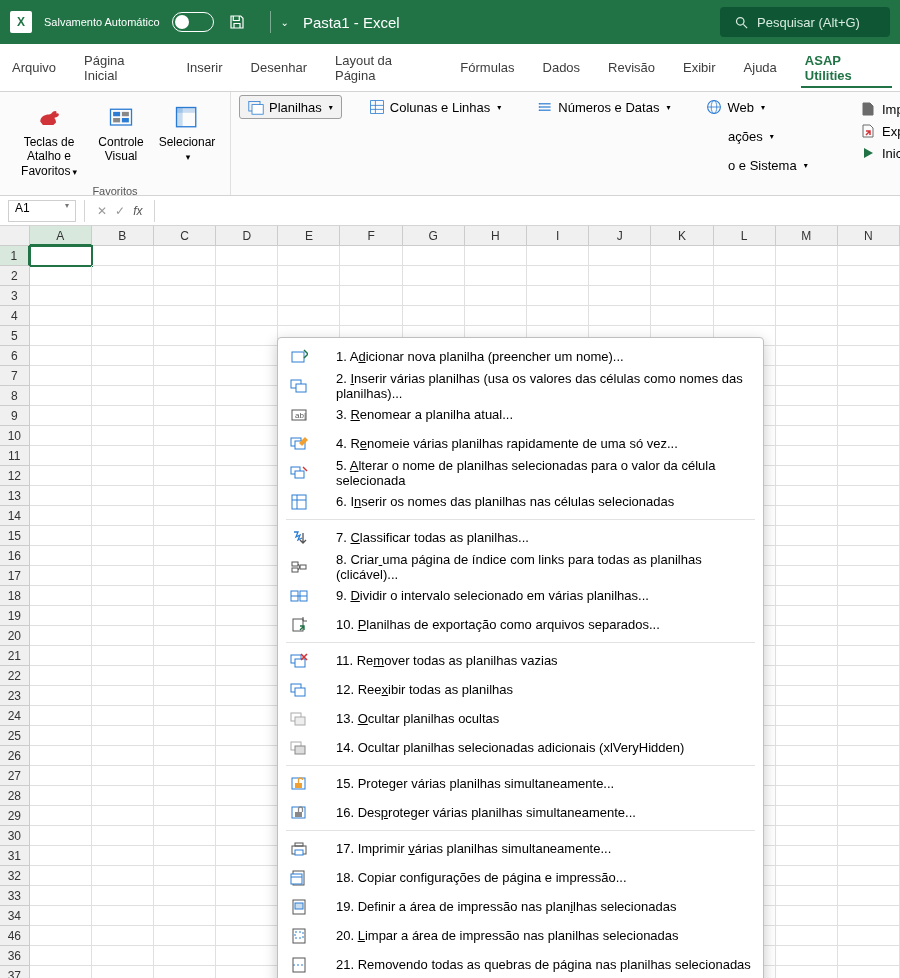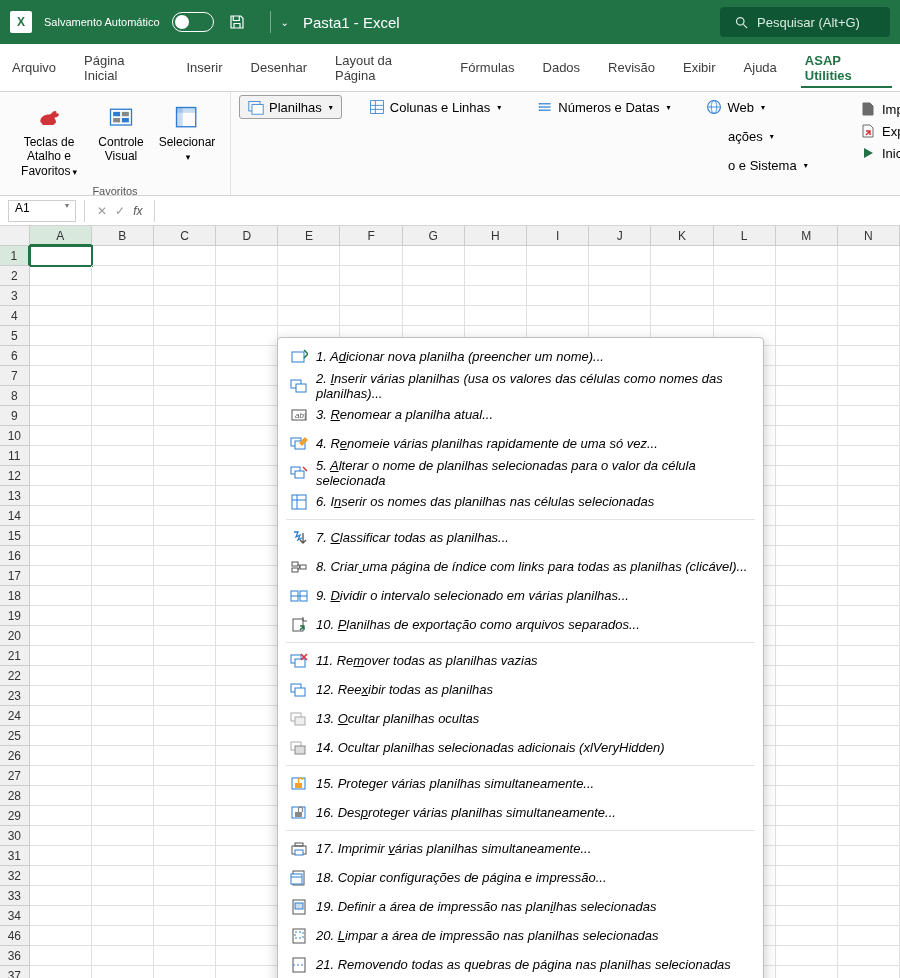--- a/index.html
+++ b/index.html
@@ -50,21 +50,21 @@
   .corner{width:30px;height:20px;background:#f0f0f0;border-right:1px solid #ccc;border-bottom:1px solid #ccc;}
   .col-h{width:63px;height:20px;background:#f0f0f0;border-right:1px solid #ccc;border-bottom:1px solid #ccc;text-align:center;font-size:12px;color:#333;line-height:20px;}
   .col-h.sel{background:#d8e8dd;border-bottom:2px solid #217346;}
   .rows{}
   .row{display:flex;height:20px;}
   .row-h{width:30px;background:#f0f0f0;border-right:1px solid #ccc;border-bottom:1px solid #ccc;text-align:center;font-size:12px;color:#333;line-height:20px;}
   .row-h.sel{background:#d8e8dd;border-right:2px solid #217346;}
   .cell{width:63px;height:20px;border-right:1px solid #e0e0e0;border-bottom:1px solid #e0e0e0;}
   .cell.sel{outline:2px solid #217346;outline-offset:-1px;}
   .dropdown{position:absolute;left:277px;top:111px;width:487px;background:#fff;border:1px solid #bfbfbf;border-radius:4px;box-shadow:0 4px 14px rgba(0,0,0,0.22);padding:4px 0;z-index:50;}
-  .dd-item{display:flex;align-items:center;height:29px;padding:0 12px;gap:8px;cursor:pointer;font-size:13px;font-style:italic;}
+  .dd-item{display:flex;align-items:center;height:29px;padding:0 12px;gap:28px;cursor:pointer;font-size:13px;}
   .dd-item .mico{width:18px;height:18px;flex-shrink:0;}
   .dd-item .mico svg{width:18px;height:18px;}
   .dd-sep{height:1px;background:#e2e2e2;margin:3px 8px;}
   u{text-decoration:underline;}
   .green{fill:#217346;}
   .blue{fill:#2b7cd3;}
   .gray{fill:#6b6b6b;}
   .red{fill:#d13438;}
 </style>
 </head>

